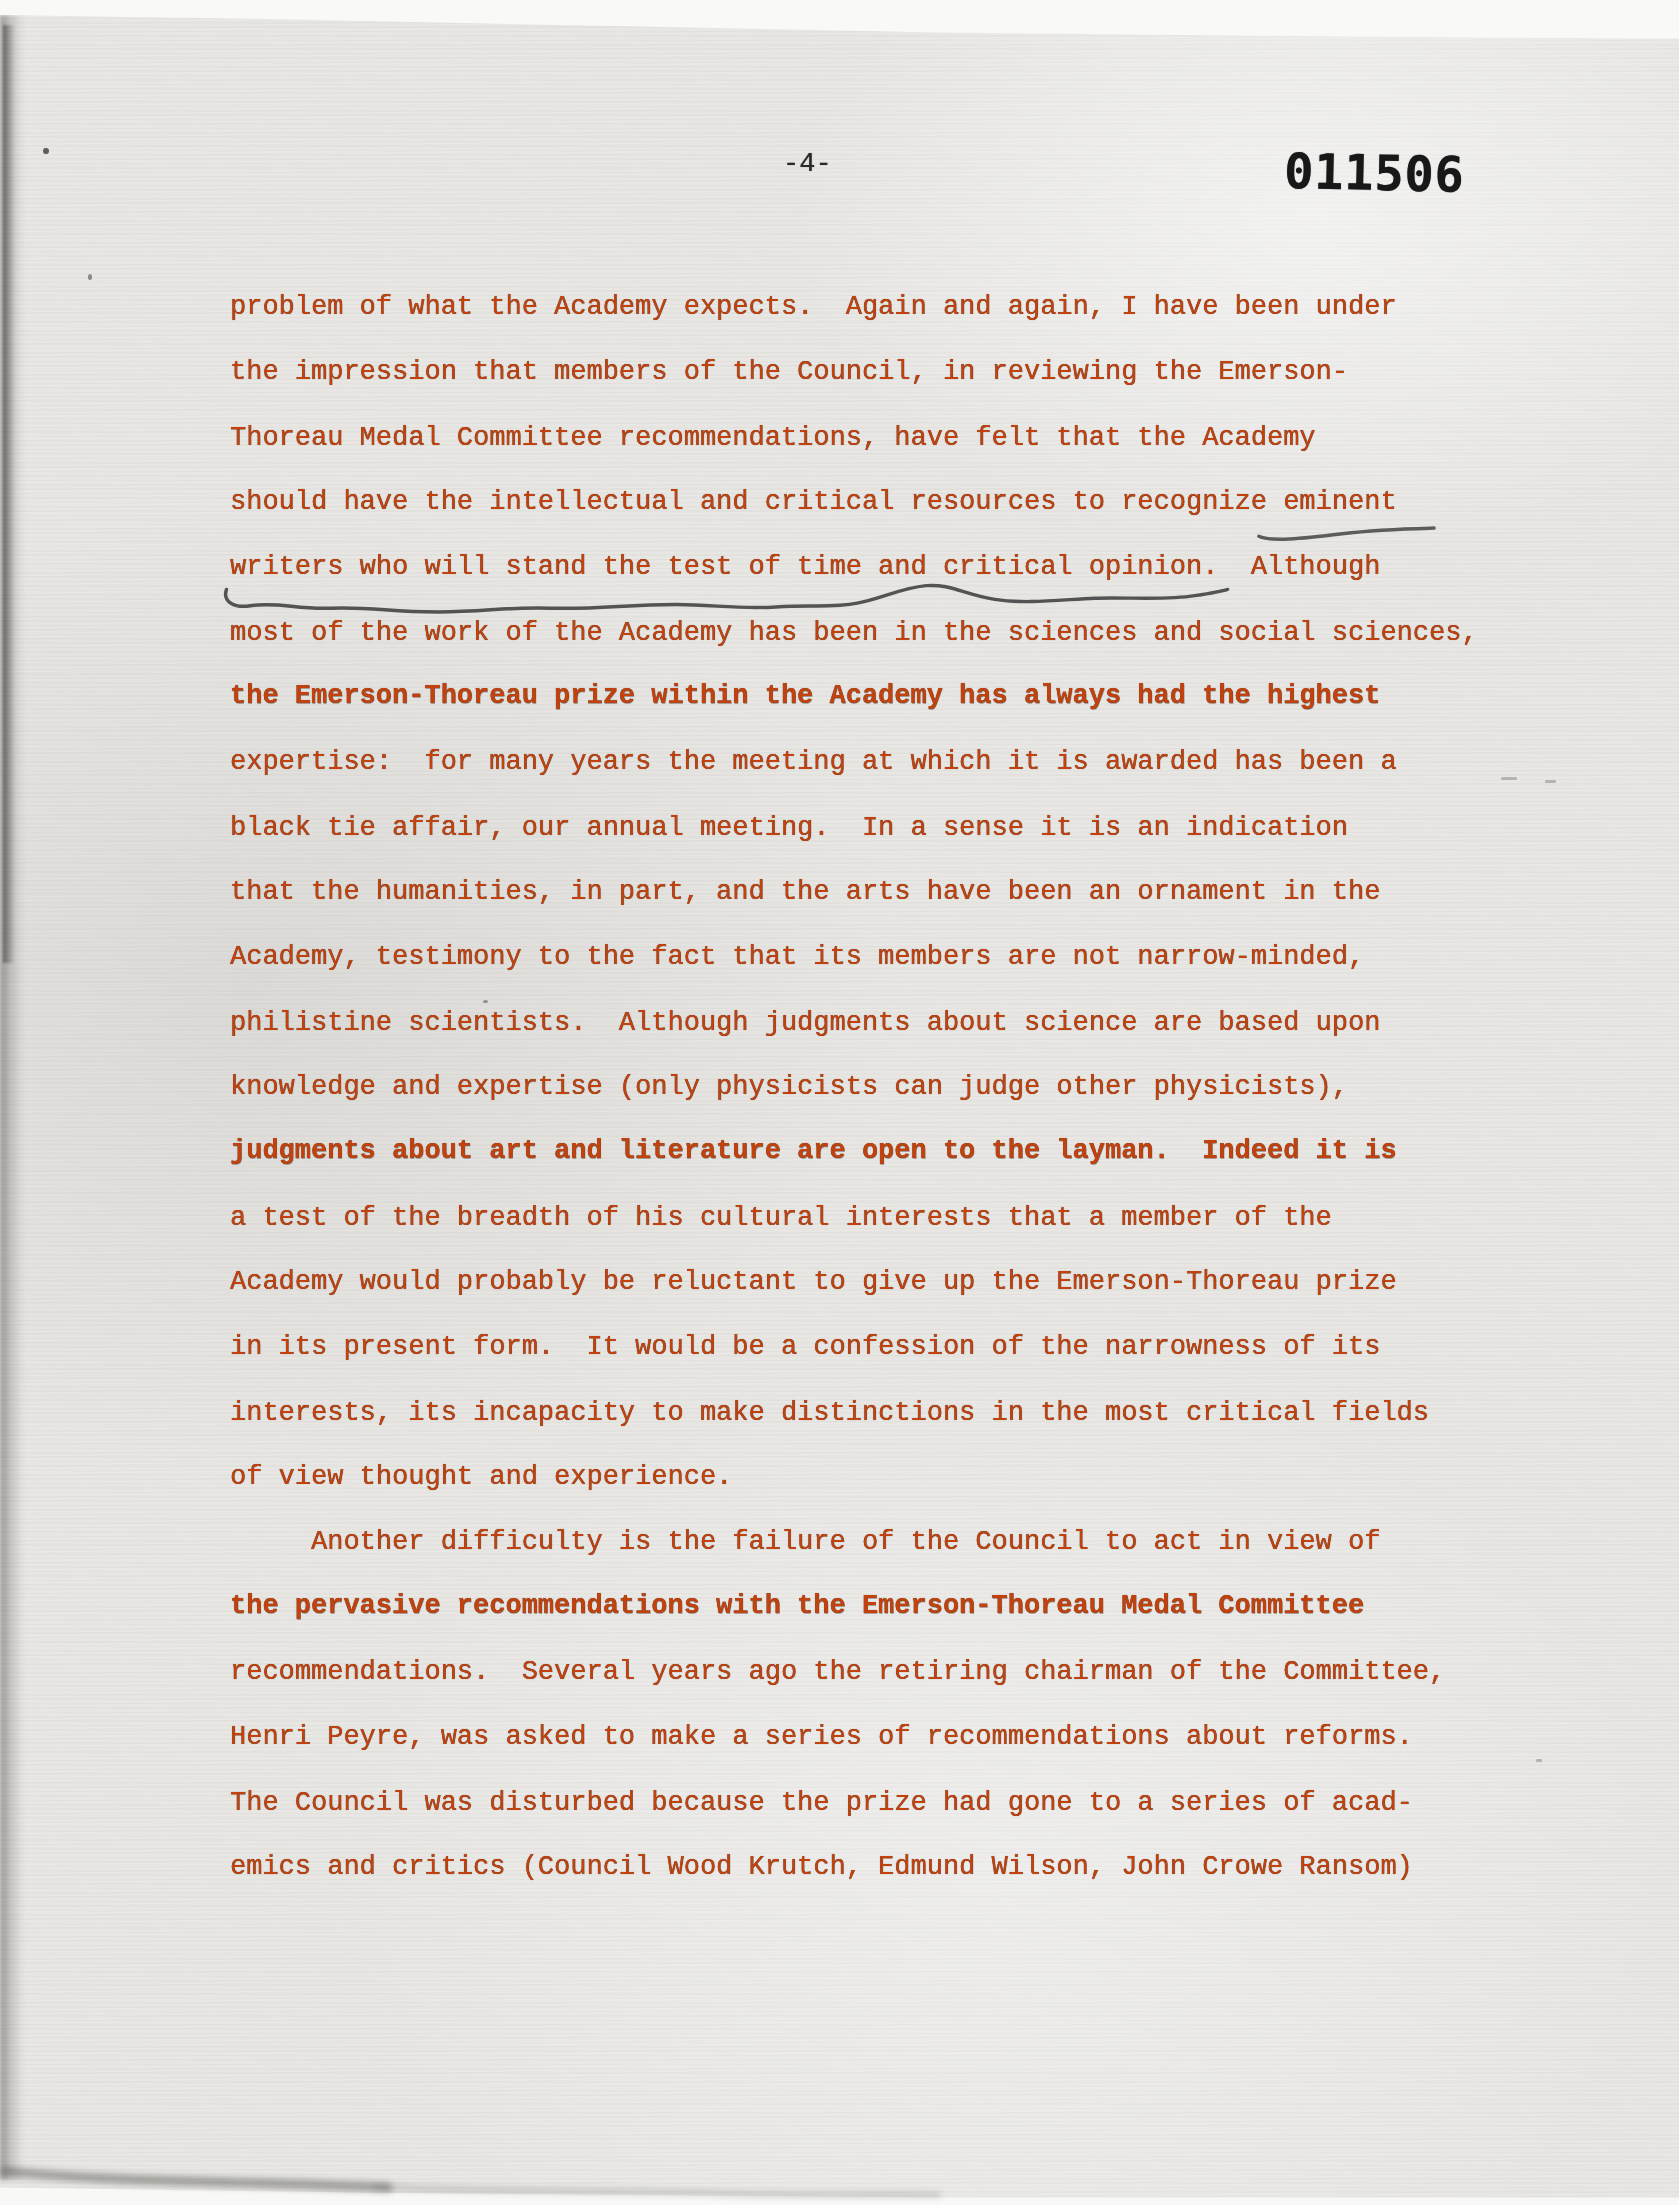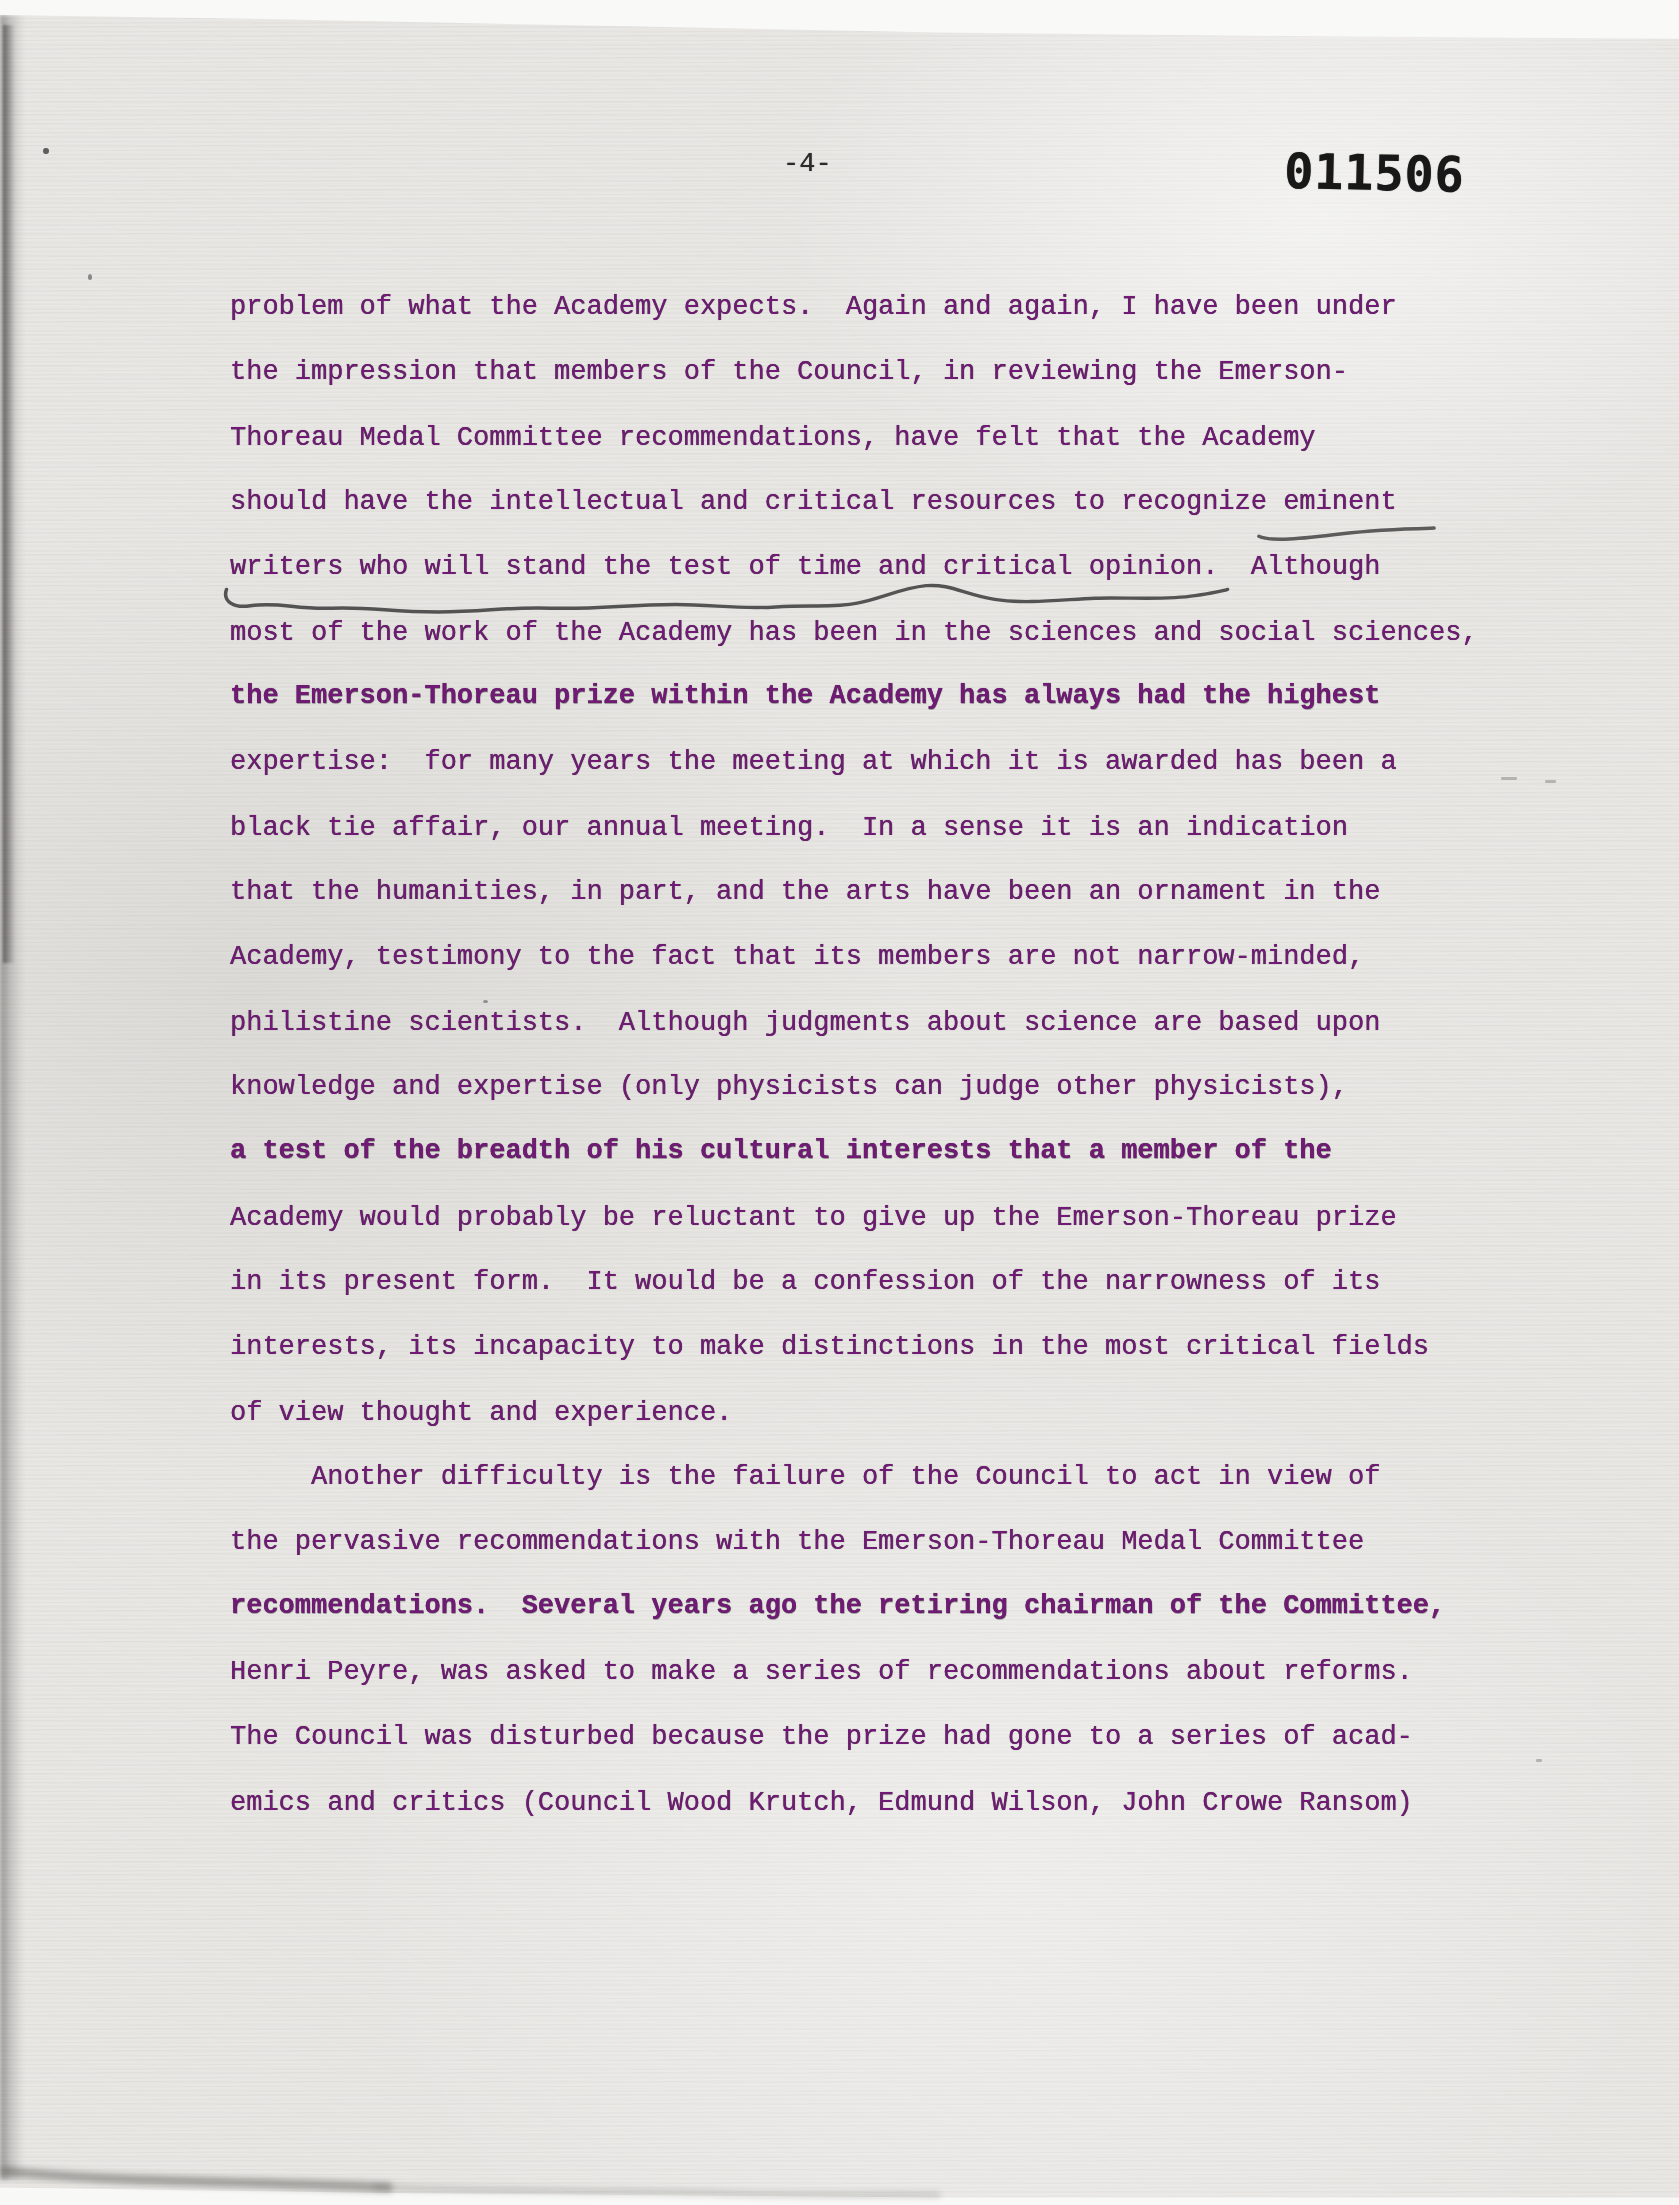--- a/index.html
+++ b/index.html
@@ -43,21 +43,21 @@
     font-weight:bold;font-size:49px;color:#181818;
     letter-spacing:0.6px;transform:rotate(1.3deg);
     text-shadow:0 0 0.9px rgba(20,20,20,0.6);
     white-space:pre;
   }
   .body-text{
     position:absolute;left:230px;top:275px;width:1314px;
   }
   .line{
     height:65px;line-height:65px;
-    font-size:27px;color:#701a75;white-space:pre;
+    font-size:27px;color:#c2410c;white-space:pre;
     text-shadow:0 0 0.7px rgba(28,28,28,0.8), 0.4px 0.4px 0.6px rgba(50,50,50,0.35);
   }
   .line:nth-child(3n){transform:translateY(0.6px);}
   .line:nth-child(7n){transform:translateY(-0.6px);font-weight:bold;}
   .ink-overlay{position:absolute;inset:0;pointer-events:none;}
   .speck{position:absolute;background:#3c3c3c;border-radius:50%;opacity:0.8;}
   .faintmark{position:absolute;background:#8a8a86;opacity:0.55;border-radius:1.3px;}
 </style>
 </head>
 <body>
@@ -79,20 +79,21 @@
     <div class="line">should have the intellectual and critical resources to recognize eminent</div>
     <div class="line">writers who will stand the test of time and critical opinion.  Although</div>
     <div class="line">most of the work of the Academy has been in the sciences and social sciences,</div>
     <div class="line">the Emerson-Thoreau prize within the Academy has always had the highest</div>
     <div class="line">expertise:  for many years the meeting at which it is awarded has been a</div>
     <div class="line">black tie affair, our annual meeting.  In a sense it is an indication</div>
     <div class="line">that the humanities, in part, and the arts have been an ornament in the</div>
     <div class="line">Academy, testimony to the fact that its members are not narrow-minded,</div>
     <div class="line">philistine scientists.  Although judgments about science are based upon</div>
     <div class="line">knowledge and expertise (only physicists can judge other physicists),</div>
+    <div class="line">judgments about art and literature are open to the layman.  Indeed it is</div>
     <div class="line">a test of the breadth of his cultural interests that a member of the</div>
     <div class="line">Academy would probably be reluctant to give up the Emerson-Thoreau prize</div>
     <div class="line">in its present form.  It would be a confession of the narrowness of its</div>
     <div class="line">interests, its incapacity to make distinctions in the most critical fields</div>
     <div class="line">of view thought and experience.</div>
     <div class="line">     Another difficulty is the failure of the Council to act in view of</div>
     <div class="line">the pervasive recommendations with the Emerson-Thoreau Medal Committee</div>
     <div class="line">recommendations.  Several years ago the retiring chairman of the Committee,</div>
     <div class="line">Henri Peyre, was asked to make a series of recommendations about reforms.</div>
     <div class="line">The Council was disturbed because the prize had gone to a series of acad-</div>

